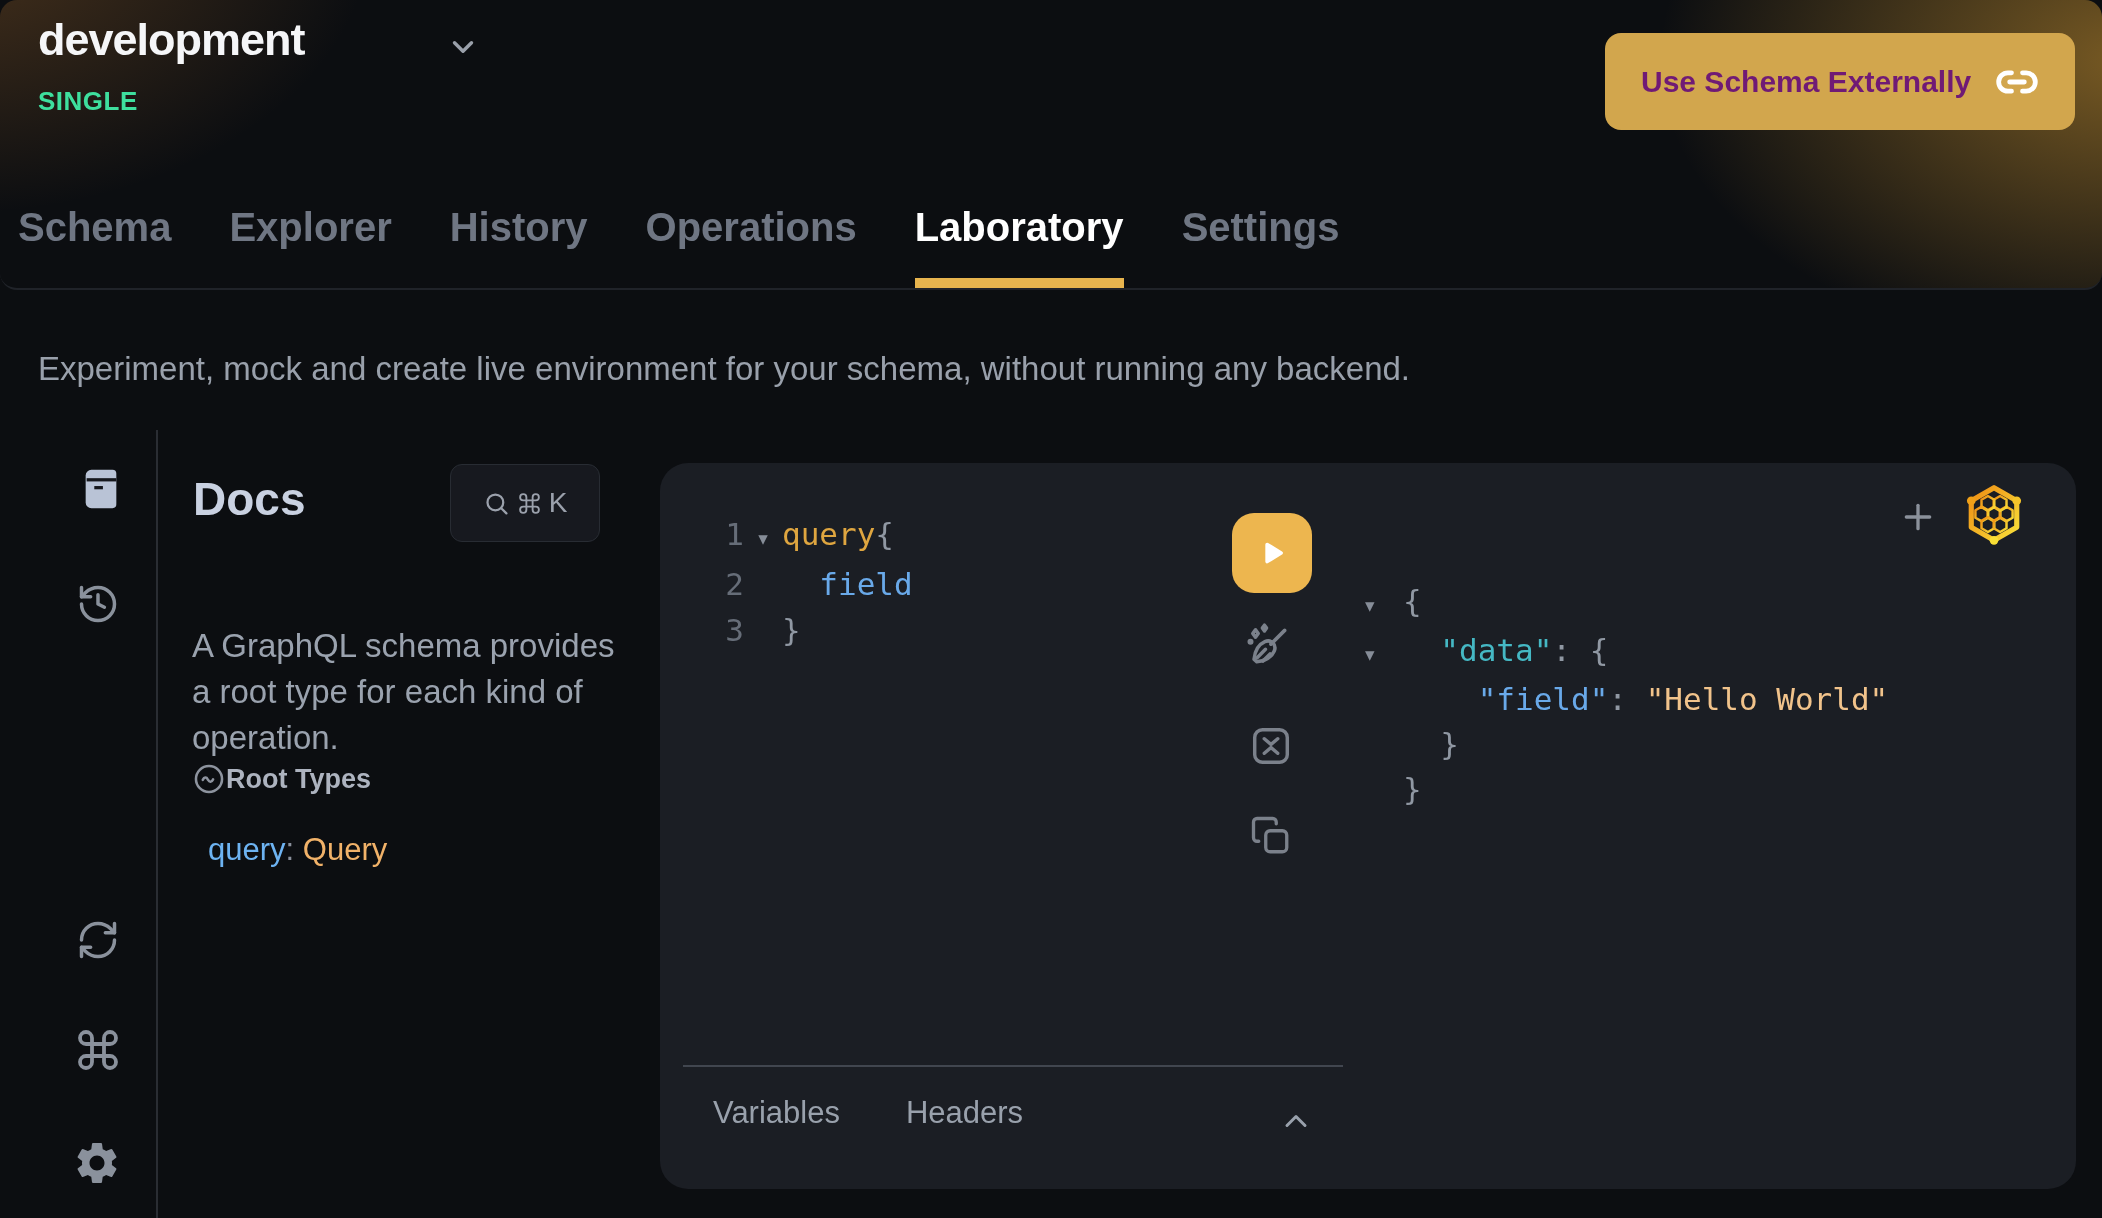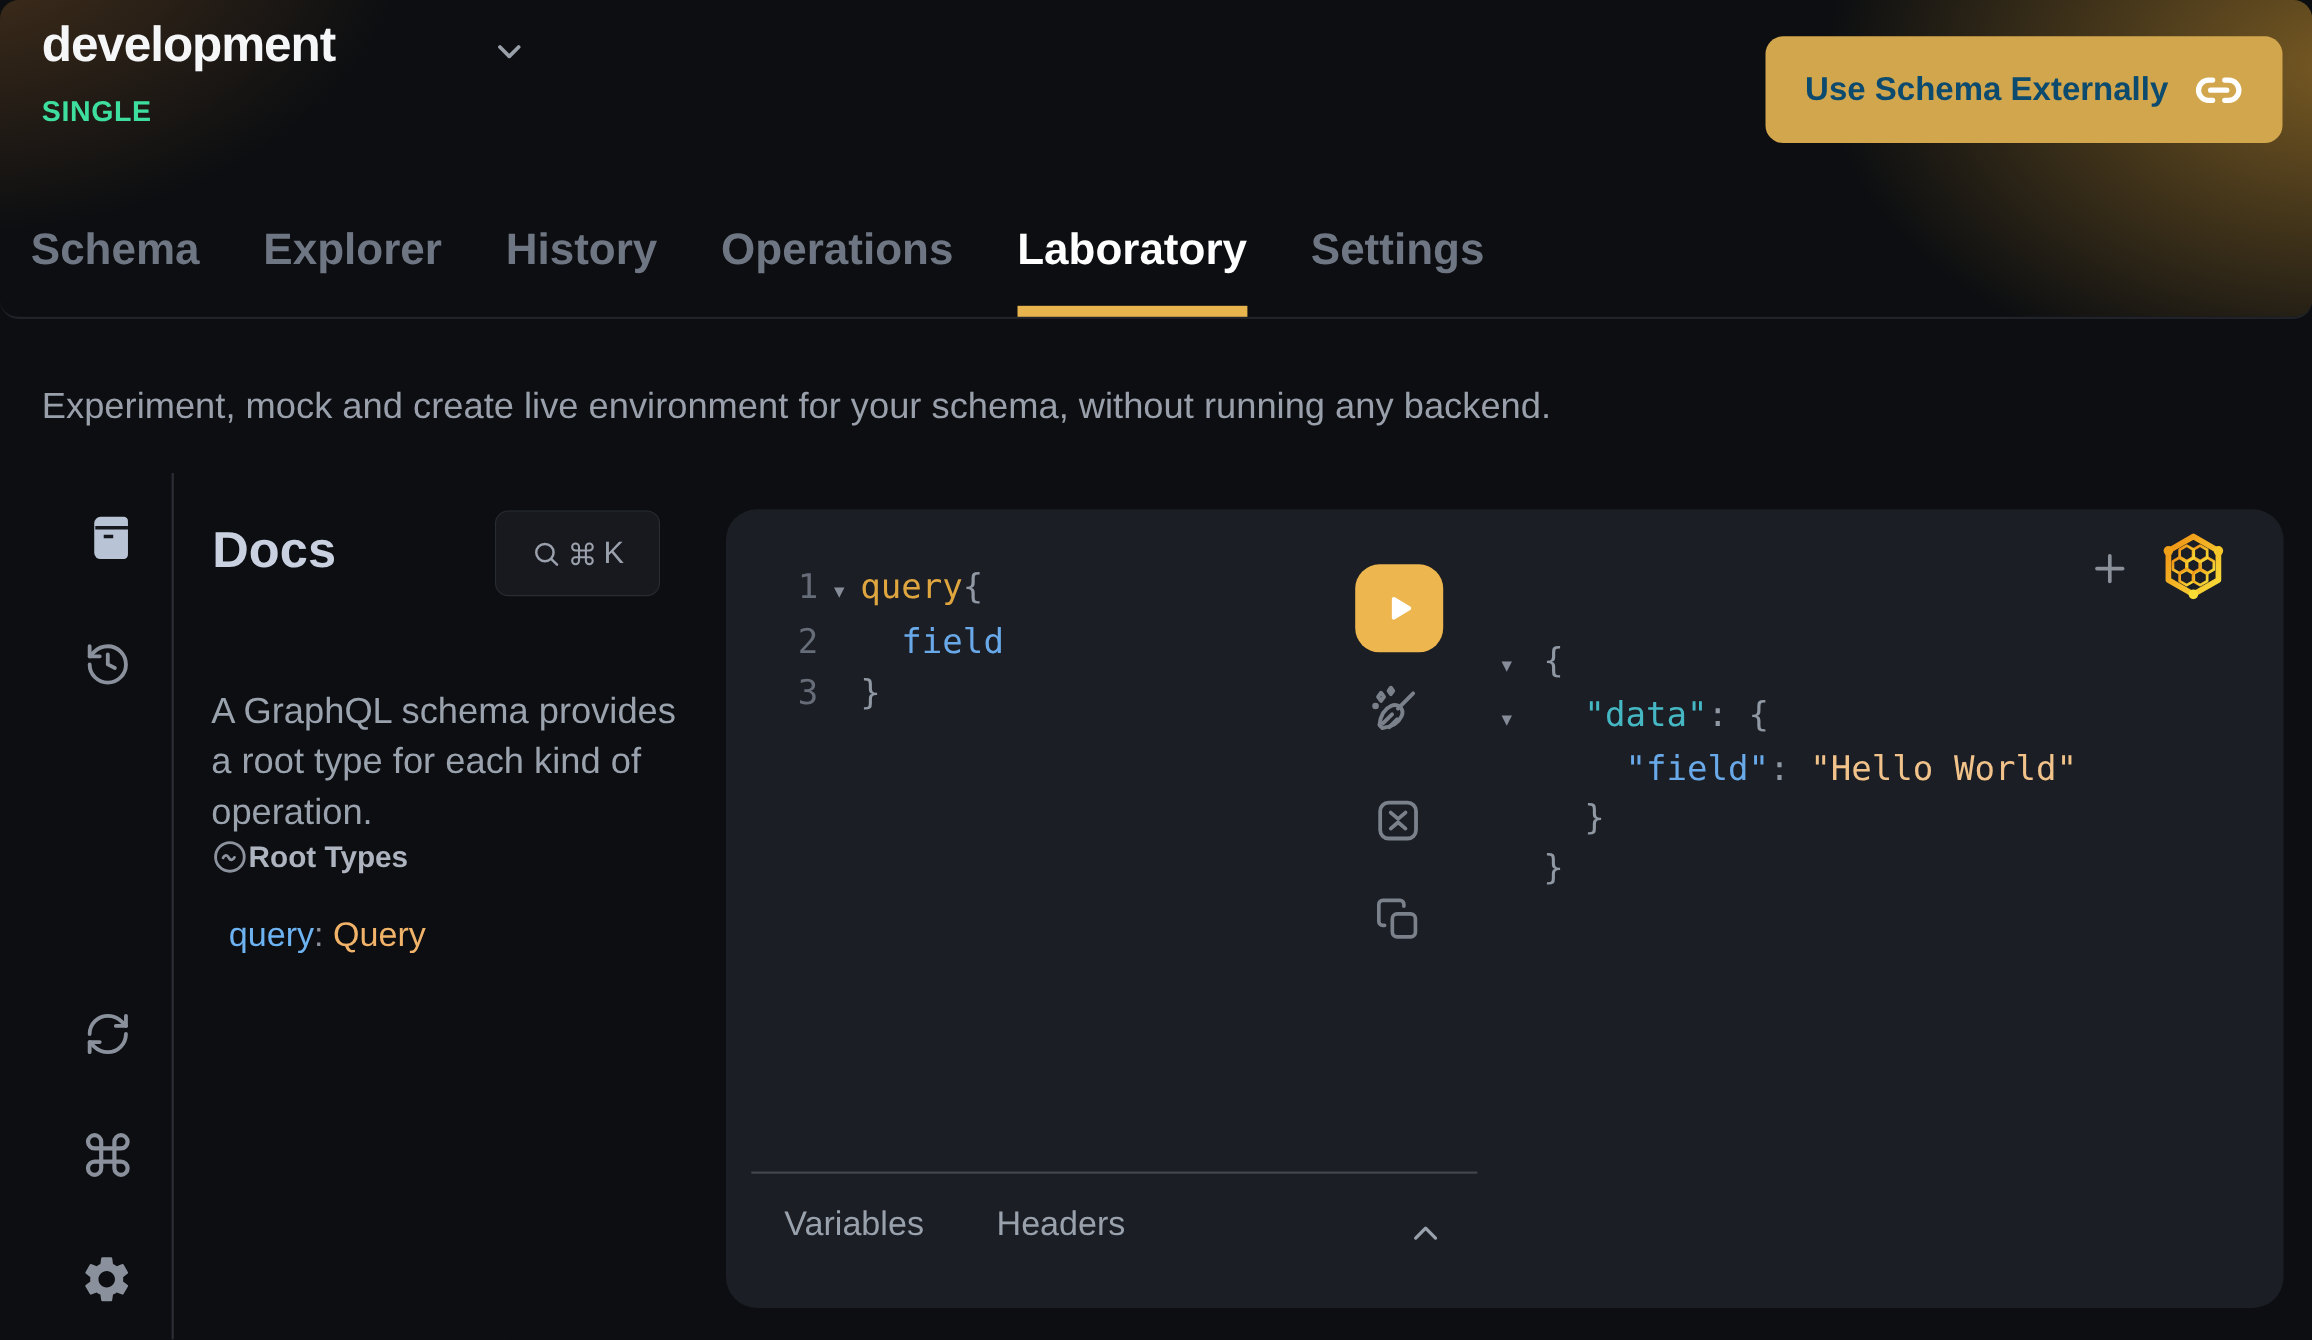--- a/index.html
+++ b/index.html
@@ -14,22 +14,22 @@
          #0c0e11;
        border-bottom:2px solid #202329;border-radius:17px;}
   .proj-title{position:absolute;left:38px;top:14px;font-size:45px;font-weight:700;
               letter-spacing:-1px;color:#f5f6f8;cursor:pointer;}
   .proj-chevron{position:absolute;left:446px;top:30px;color:#9aa0aa;}
   .badge{position:absolute;left:38px;top:86px;font-size:26px;font-weight:700;
          letter-spacing:.5px;color:#3edf9e;}
   .ext-btn{position:absolute;left:1605px;top:33px;width:470px;height:97px;border-radius:16px;
            background:#d2a64d;display:flex;align-items:center;justify-content:space-between;
            padding:0 36px;box-sizing:border-box;cursor:pointer;border:none;}
-  .ext-btn span{font-size:30px;font-weight:700;color:#0c4a6e;}
-  .nav{position:absolute;left:0;bottom:0;display:flex;gap:58px;padding-left:28px;}
+  .ext-btn span{font-size:30px;font-weight:700;color:#701a75;}
+  .nav{position:absolute;left:0;bottom:0;display:flex;gap:58px;padding-left:18px;}
   .tab{position:relative;font-size:40px;font-weight:700;color:#6f7683;
        padding-bottom:38px;cursor:pointer;white-space:nowrap;}
   .tab.active{color:#ffffff;}
   .tab.active::after{content:"";position:absolute;left:0;right:0;bottom:0;height:10px;
                      background:#e7b44e;}
 
   
   .subtitle{position:absolute;left:38px;top:350px;font-size:33px;color:#99a0ab;}
 
   

